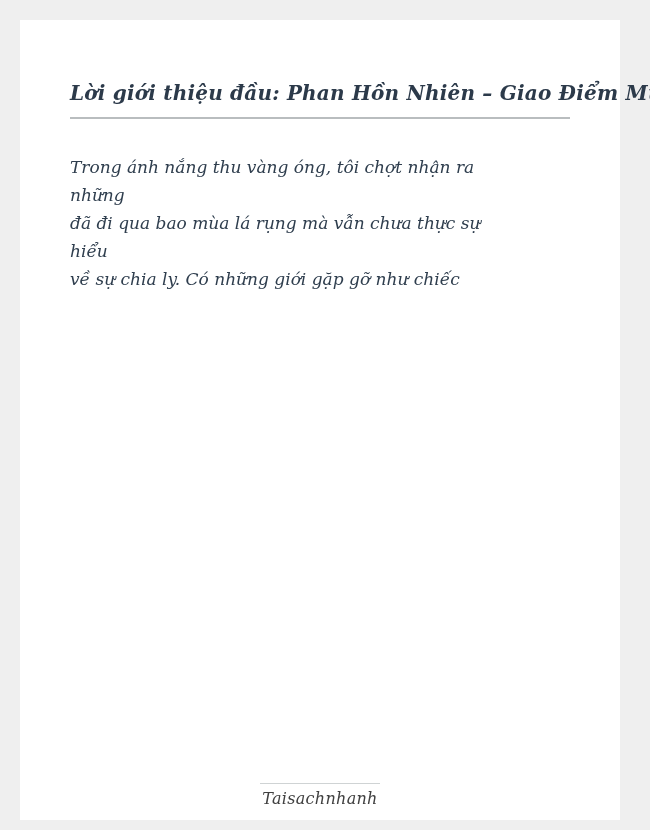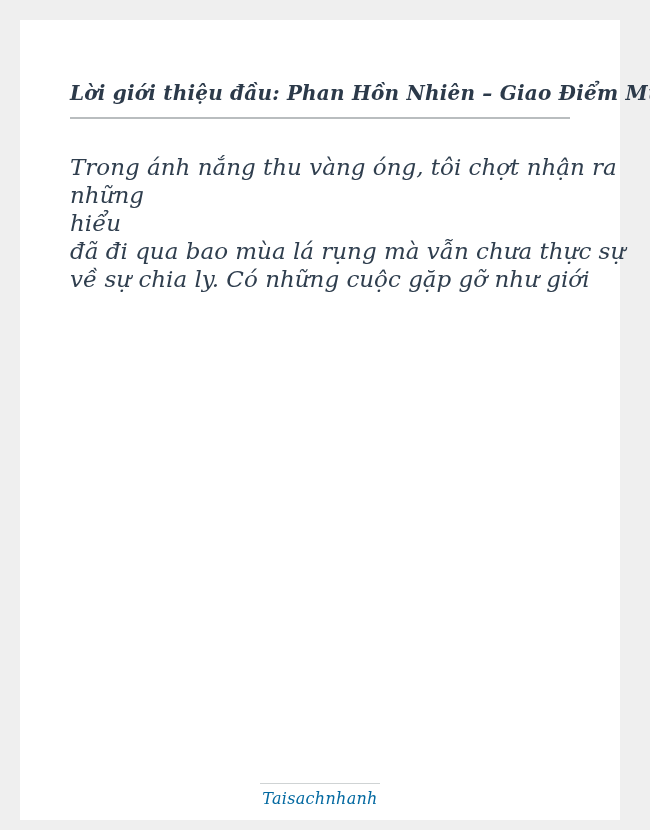--- a/index.html
+++ b/index.html
@@ -32,21 +32,21 @@
   }
   .title-rule {
     border: none;
     border-top: 2px solid #b9bdbf;
     margin: 9px 0 0 0;
     width: 100%;
   }
   .body-text {
     margin-top: 34px;
     font-style: italic;
-    font-size: 23px;
+    font-size: 17px;
     line-height: 28px;
     color: #2f3e4e;
   }
   .body-line {
     white-space: nowrap;
   }
   .page-footer {
     position: absolute;
     left: 0;
     right: 0;
@@ -55,39 +55,39 @@
   }
   .footer-rule {
     width: 120px;
     margin: 0 auto 5px auto;
     border: none;
     border-top: 1px solid #cfd3d4;
   }
   .footer-text {
     font-style: italic;
     font-size: 16px;
-    color: #0369a1;
+    color: #404040;
     letter-spacing: 0.3px;
   }
 </style>
 </head>
 <body>
 
 <div class="page">
 
   <h1 class="title">Lời giới thiệu đầu: Phan Hồn Nhiên – Giao Điểm Mùa Thu</h1>
 
   <hr class="title-rule">
 
   <div class="body-text">
     <div class="body-line">Trong ánh nắng thu vàng óng, tôi chợt nhận ra</div>
     <div class="body-line">những</div>
+    <div class="body-line">đã đi qua bao mùa lá rụng mà vẫn chưa thực sự</div>
     <div class="body-line">hiểu</div>
-    <div class="body-line">đã đi qua bao mùa lá rụng mà vẫn chưa thực sự</div>
-    <div class="body-line">về sự chia ly. Có những cuộc gặp gỡ như giới</div>
+    <div class="body-line">về sự chia ly. Có những giới gặp gỡ như chiếc</div>
   </div>
 
   <div class="page-footer">
     <hr class="footer-rule">
     <div class="footer-text">Taisachnhanh</div>
   </div>
 
 </div>
 
 </body></html>

